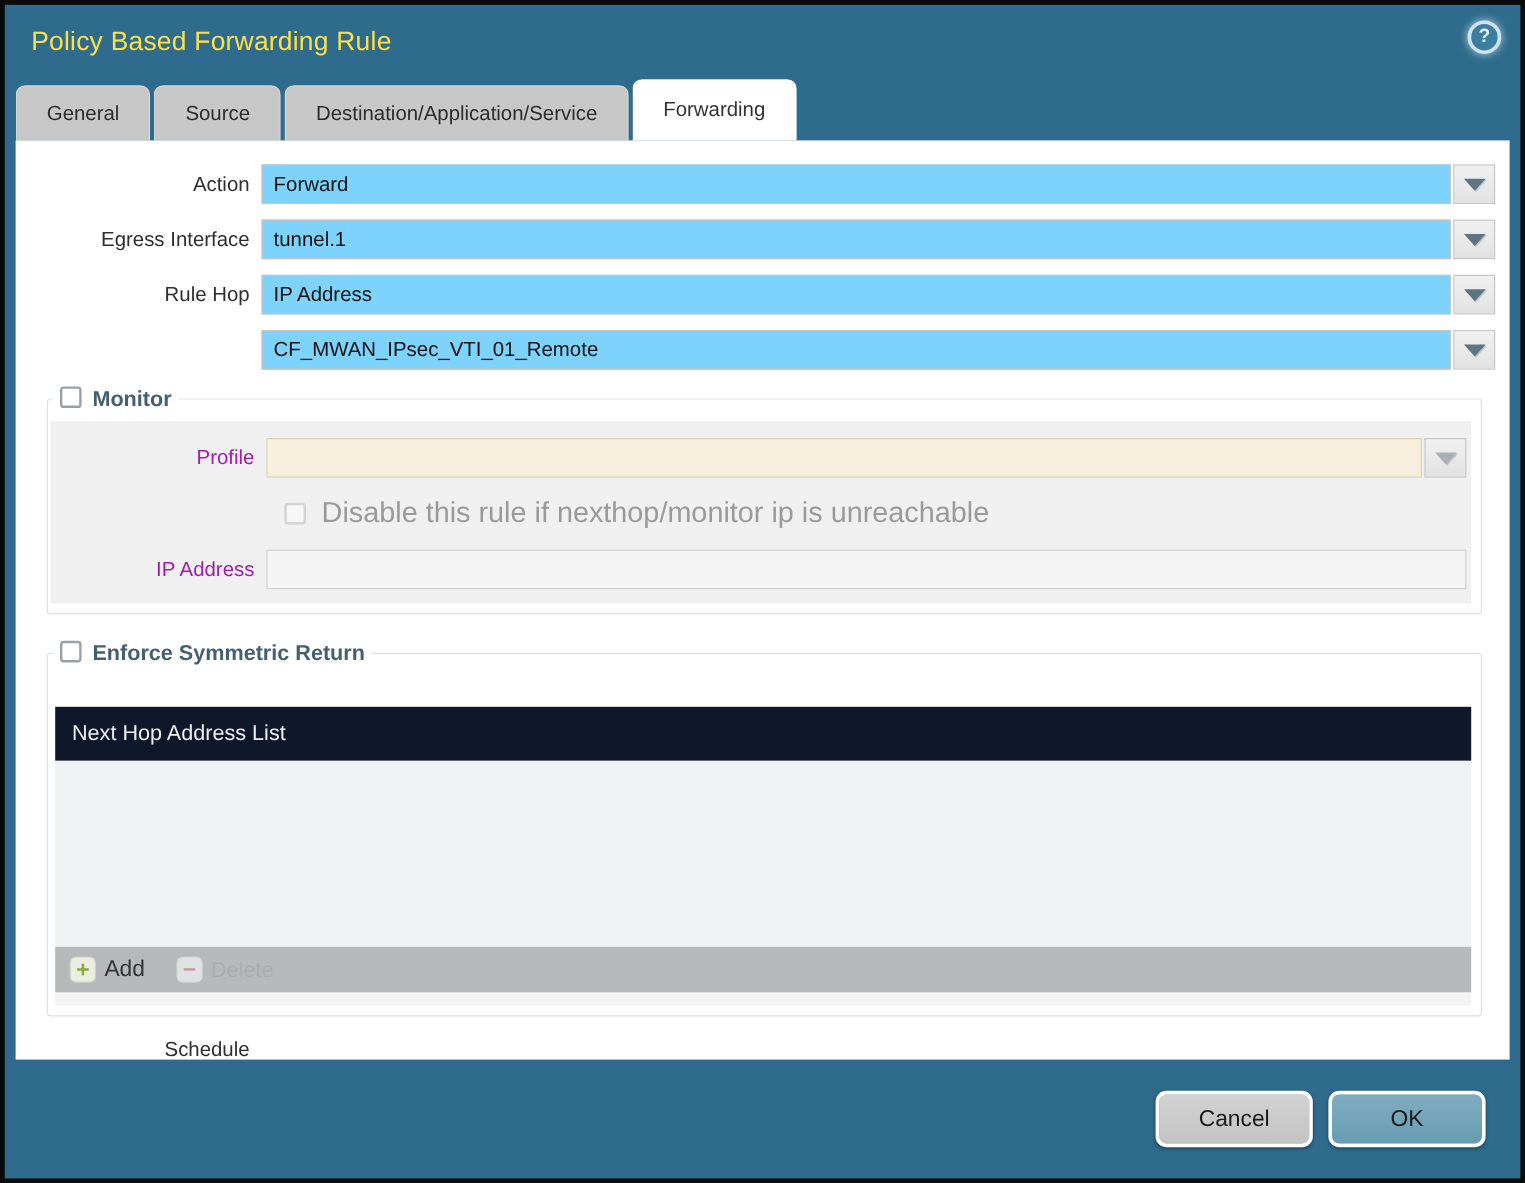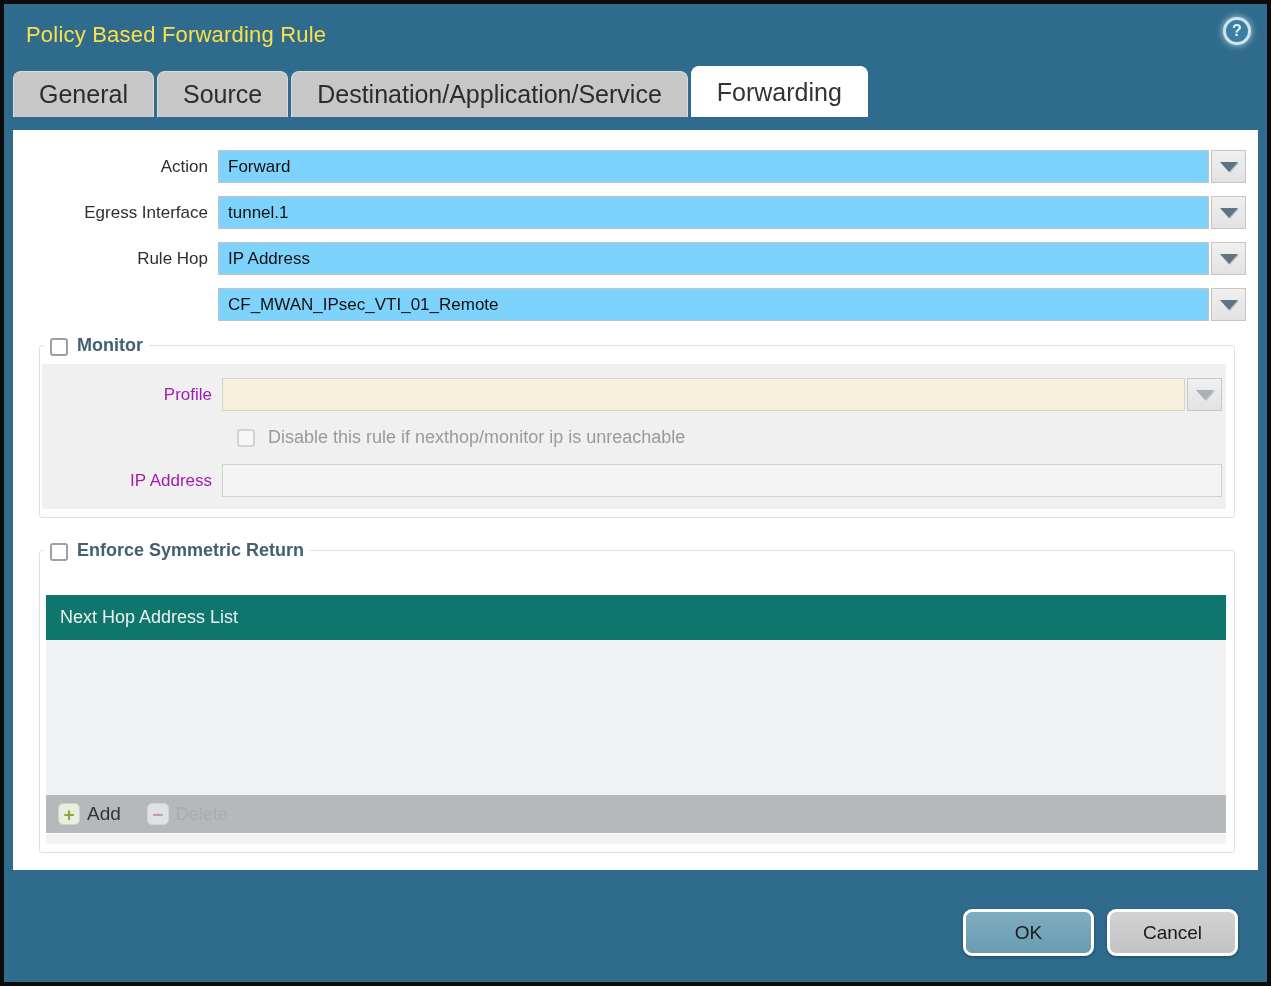--- a/index.html
+++ b/index.html
@@ -10,52 +10,52 @@
   .titlebar { height:62px; display:flex; align-items:center; padding-left:22px; position:relative; }
   .title { color:#fde047; font-size:22px; letter-spacing:.2px; }
   .help { position:absolute; right:16px; top:13px; width:28px; height:28px; border-radius:50%;
           background:#3c7ea2; border:3px solid #cfe3ee; box-shadow:0 0 7px rgba(220,240,250,.8);
           color:#eaf3f8; font-size:16px; font-weight:bold; display:flex; align-items:center; justify-content:center; cursor:pointer; }
 
   
   .tabstrip { height:51px; display:flex; align-items:flex-end; padding-left:9px; }
   .tab { background:#c7c7c7; border:1px solid #dcdcdc; border-bottom:none; border-radius:8px 8px 0 0;
          height:46px; display:flex; align-items:center; padding:0 25px; margin-right:3px;
-         color:#2c2c2c; font-size:25px; cursor:pointer; }
+         color:#2c2c2c; font-size:17px; cursor:pointer; }
   .tab.active { background:#ffffff; height:51px; color:#333; border-color:#fff; }
 
   
-  .content { background:#ffffff; margin:13px 9px; flex:1; padding:20px 12px 0 0; overflow:hidden; }
+  .content { background:#ffffff; margin:0 9px; flex:1; padding:20px 12px 0 0; overflow:hidden; }
 
   .row { display:flex; align-items:center; margin:0 0 13px 0; }
   .row .lbl { width:205px; text-align:right; padding-right:10px; color:#2f2f2f; font-size:17px; flex:none; }
   .field { flex:1; display:flex; }
   .tb { flex:1; height:33px; border:1px solid #c3c3c3; background:#7dd3fc; font-size:17px; color:#111;
         padding:0 9px; display:flex; align-items:center; }
   .ddbtn { width:35px; height:33px; margin-left:2px; background:linear-gradient(#f0f0f0,#e2e2e2);
            border:1px solid #c6c6c6; display:flex; align-items:center; justify-content:center; cursor:pointer; flex:none; }
   .arrow { width:0; height:0; border-left:9px solid transparent; border-right:9px solid transparent; border-top:10px solid #5e7480; filter:drop-shadow(1px 1px 0 #b9c2c7); }
   .ddbtn.disabled .arrow { border-top-color:#a9b1b6; }
 
   fieldset { border:1px solid #e0e0e0; border-radius:3px; margin:14px 11px 0 26px; padding:8px 8px 8px 2px; }
-  legend { display:flex; align-items:flex-end; gap:9px; padding:0 6px; margin-left:2px; }
+  legend { display:flex; align-items:flex-start; gap:9px; padding:0 6px; margin-left:2px; }
   .legend-label { font-size:18px; font-weight:bold; color:#43606f; }
   .cb { width:18px; height:18px; border:2px solid #9aa0a4; border-radius:3px; background:#fff; flex:none; cursor:pointer; }
   .cb.disabled { border:2px solid #d3d3d3; background:#f6f6f6; cursor:default; }
 
   .monitor-panel { background:#f0f0f0; padding:14px 4px 12px 0; }
   .monitor-panel .row { margin-bottom:0; }
   .monitor-panel .lbl { width:180px; color:#a21caf; }
   .tb.cream { background:#f5efdb; border-color:#d9d3bf; }
   .tb.disabled { background:#f4f4f4; border-color:#d0d0d0; }
   .cbrow { display:flex; align-items:center; gap:13px; margin:16px 0 16px 195px; }
-  .cbrow .cbl { color:#9a9a9a; font-size:18px; }
+  .cbrow .cbl { color:#9a9a9a; font-size:24px; }
 
   .esr-table { margin:26px 0 0 4px; }
-  .t-head { background:#0f766e; color:#eef1f2; font-size:18px; padding:12px 14px; }
+  .t-head { background:#0f172a; color:#eef1f2; font-size:18px; padding:12px 14px; }
   .t-body { background:#f0f1f2; height:155px; }
   .t-foot { background:#b5b9bc; height:38px; display:flex; align-items:center; gap:26px; padding:0 12px; }
   .tool { display:flex; align-items:center; gap:7px; cursor:pointer; }
   .tool .ic { width:22px; height:22px; border-radius:5px; display:flex; align-items:center; justify-content:center;
               font-size:19px; font-weight:bold; line-height:1; }
   .tool.add .ic { background:#eaeddf; color:#8aa83c; border:1px solid #cdd3c2; }
   .tool.add .tl { color:#333; font-size:19px; }
   .tool.del .ic { background:#dfe2e3; color:#c79b9b; border:1px solid #cfd3d5; }
   .tool.del .tl { color:#a9adb0; font-size:18px; }
   .scrollstrip { height:10px; background:#f3f3f3; margin:1px 0 0 4px; }
@@ -178,17 +178,17 @@
       <div class="scrollstrip"></div>
     </fieldset>
 
     <div class="row schedule-row">
       <div class="lbl">Schedule</div>
     </div>
 
   </div>
 
   <div class="footer">
+    <div class="btn cancel">Cancel</div>
     <div class="btn ok">OK</div>
-    <div class="btn cancel">Cancel</div>
   </div>
 
 </div>
 
 </body></html>

